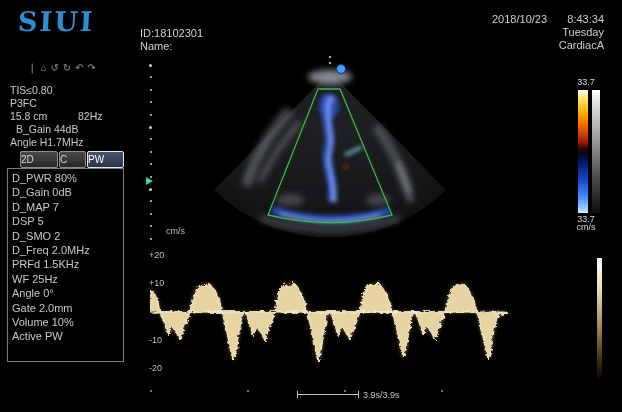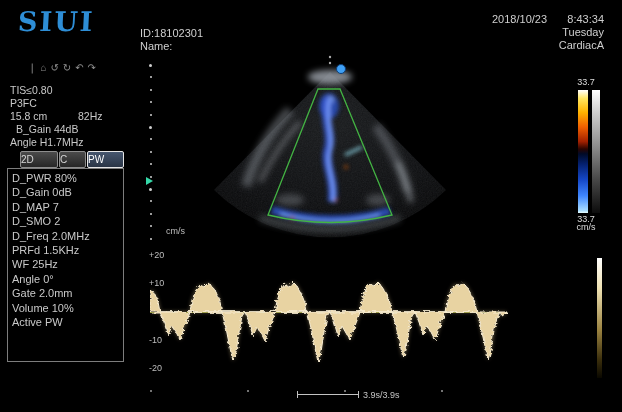--- a/index.html
+++ b/index.html
@@ -65,20 +65,21 @@
 
   <div class="tab" style="left:20px;width:36px;">2D</div>
   <div class="tab" style="left:59px;width:25px;">C</div>
   <div class="tab active" style="left:87px;width:35px;">PW</div>
 
   <div class="abs" id="param-box">
     <div id="pw-params">
         <div>D_PWR 80%</div>
         <div>D_Gain 0dB</div>
         <div>D_MAP 7</div>
+        <div>DSP 5</div>
         <div>D_SMO 2</div>
         <div>D_Freq 2.0MHz</div>
         <div>PRFd 1.5KHz</div>
         <div>WF 25Hz</div>
         <div>Angle 0°</div>
         <div>Gate 2.0mm</div>
         <div>Volume 10%</div>
         <div>Active PW</div>
       </div>
   </div>

